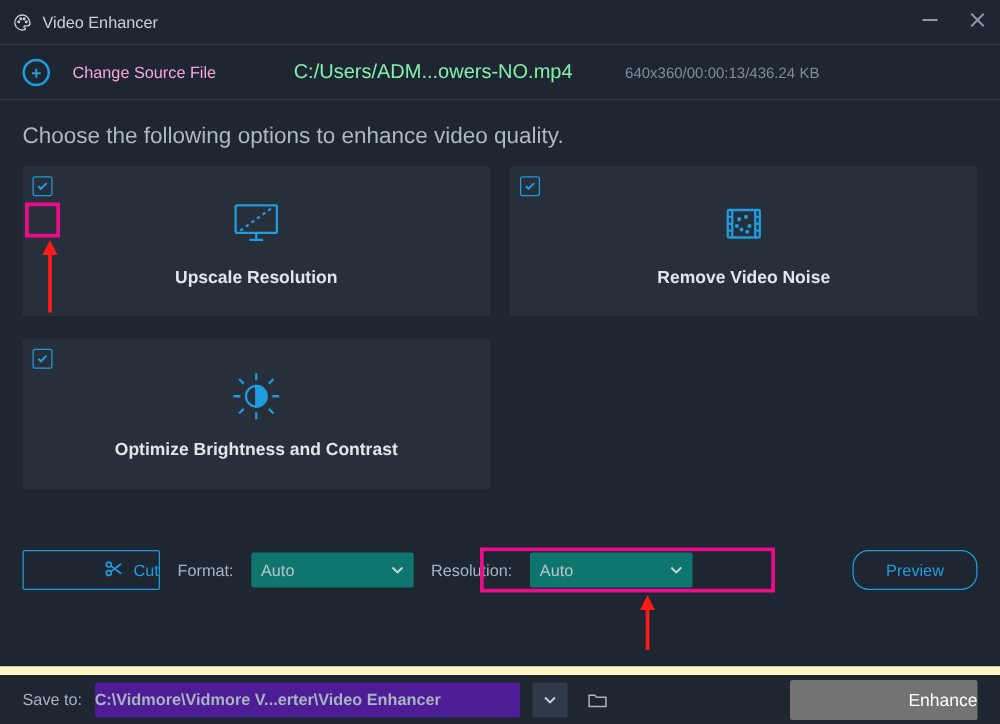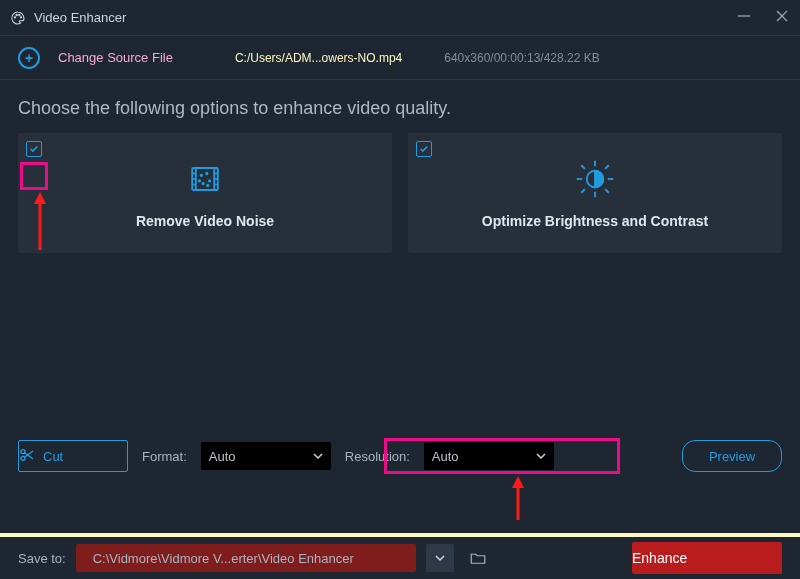--- a/index.html
+++ b/index.html
@@ -9,48 +9,48 @@
   .titlebar { height: 36px; display: flex; align-items: center; padding: 0 10px; border-bottom: 1px solid #2d3745; text-align: center; }
   .titlebar .logo-icon { width: 16px; height: 16px; margin-right: 8px; display: flex; align-items: center; justify-content: center; }
   .titlebar .title { font-size: 13px; color: #c9d4df; }
   .titlebar .window-controls { margin-left: auto; display: flex; gap: 22px; align-items: center; }
   .win-btn { color: #8d99a6; font-size: 14px; cursor: pointer; width:16px; text-align:center; }
 
   
   .toprow { height: 44px; display: flex; align-items: center; padding: 0 18px; border-bottom: 1px solid #2d3745; font-size: 13px; gap: 12px; }
   .plus-circle { width: 22px; height: 22px; border: 2px solid #1f9ce0; border-radius: 50%; display: flex; align-items: center; justify-content: center; color: #1f9ce0; font-size: 14px; font-weight: bold; margin-right: 6px; }
   .change-source { color: #f9a8d4; cursor: pointer; }
-  .path-info { margin-left: 50px; color: #fef9c3; font-size: 12px; }
+  .path-info { margin-left: 50px; color: #86efac; font-size: 16px; }
   .meta-info { margin-left: 30px; color: #808d98; font-size: 12px; }
 
   .instruction { padding: 18px 18px 14px 18px; font-size: 18px; color: #adb8c3; }
 
   
   .card-grid { padding: 0 18px; display: grid; grid-template-columns: 1fr 1fr; gap: 18px 16px; }
   .card { background: #272f3b; border-radius: 2px; height: 120px; position: relative; display: flex; flex-direction: column; align-items: center; justify-content: center; cursor: pointer; }
   .card-title { color: #e0e6ec; font-size: 14px; font-weight: 600; margin-top: 6px; }
   .card-icon { width: 44px; height: 44px; display:flex; align-items:center; justify-content:center; margin-bottom: 6px; }
   .checkbox { position: absolute; top: 8px; left: 8px; width: 16px; height: 16px; border: 1.5px solid #1f9ce0; border-radius: 2px; display: flex; align-items: center; justify-content: center; }
   .checkbox svg { width: 10px; height: 10px; }
 
   
   .controls { position: absolute; left: 0; right: 0; top: 440px; padding: 0 18px; display: flex; align-items: center; gap: 14px; font-size: 13px; }
-  .cut-btn { border: 1px solid #1f9ce0; height: 32px; width: 110px; border-radius: 2px; display: flex; align-items: center; justify-content: flex-start; gap: 8px; color: #1f9ce0; cursor:pointer; }
+  .cut-btn { border: 1px solid #1f9ce0; height: 32px; width: 110px; border-radius: 2px; display: flex; align-items: center; justify-content: flex-end; gap: 8px; color: #1f9ce0; cursor:pointer; }
   .label { color:#a8b4c0; }
-  .select { background: #000000; height: 28px; display:flex; align-items:center; padding: 0 8px; gap: 28px; cursor:pointer; min-width: 130px; border-radius: 2px; }
+  .select { background: #0f766e; height: 28px; display:flex; align-items:center; padding: 0 8px; gap: 28px; cursor:pointer; min-width: 130px; border-radius: 2px; }
   .select .val { color: #b8c3ce; font-size: 13px; }
   .select .chev { margin-left:auto; }
   .preview-btn { margin-left: auto; border: 1px solid #1f9ce0; color: #1f9ce0; height: 32px; width: 100px; border-radius: 13px; display:flex; align-items:center; justify-content:center; cursor:pointer; }
 
   
-  .footer { position: absolute; bottom: 0; left: 0; right: 0; height: 46px; border-top: 4px solid #fef9c3; display: flex; align-items: center; padding: 0 18px; gap: 10px; font-size: 13px; }
-  .save-input { background:#7f1d1d; height:28px; flex: 0 0 340px; display:flex; align-items:center; padding:0 17px; color:#a8b4c0; border-radius:2px; }
+  .footer { position: absolute; bottom: 0; left: 0; right: 0; height: 46px; border-top: 7px solid #fef9c3; display: flex; align-items: center; padding: 0 18px; gap: 10px; font-size: 13px; }
+  .save-input { background:#4c1d95; height:28px; flex: 0 0 340px; display:flex; align-items:center; padding:0 0; color:#a8b4c0; border-radius:2px;font-weight:bold; }
   .save-chev { background:#303947; height:28px; width:28px; display:flex; align-items:center; justify-content:center; cursor:pointer; border-radius:2px; }
   .folder-btn { height:28px; width:28px; display:flex; align-items:center; justify-content:center; cursor:pointer; color:#a8b4c0; }
-  .enhance-btn { margin-left:auto; background:#b91c1c; color:#fff; height:32px; width:150px; display:flex; align-items:center; justify-content:flex-start; border-radius:2px; cursor:pointer; font-size:14px; }
+  .enhance-btn { margin-left:auto; background:#737373; color:#fff; height:32px; width:150px; display:flex; align-items:center; justify-content:flex-end; border-radius:2px; cursor:pointer; font-size:14px; }
 
   
   .highlight { position:absolute; border:3px solid #ea0c88; pointer-events:none; }
   .hl-check { top:162px; left:20px; width:28px; height:28px; }
   .hl-res { top:438px; left:384px; width:236px; height:36px; }
   .arrow { position:absolute; pointer-events:none; }
   .arrow svg { display:block; }
 
 </style>
 </head>
@@ -79,27 +79,43 @@
           <line x1="12" y1="2" x2="2" y2="12" stroke="#8d99a6" stroke-width="1.5"></line>
         </svg>
     </span>
   </div>
 </div>
 
 <div class="toprow">
   <span class="plus-circle">+</span>
   <span class="change-source">Change Source File</span>
   <span class="path-info">C:/Users/ADM...owers-NO.mp4</span>
-  <span class="meta-info">640x360/00:00:13/428.22 KB</span>
+  <span class="meta-info">640x360/00:00:13/436.24 KB</span>
 </div>
 
 <div class="instruction">Choose the following options to enhance video quality.</div>
 
 <div class="card-grid">
 
+  <div class="card">
+    <span class="checkbox">
+      <svg viewBox="0 0 12 12">
+          <path d="M2 6l2.5 2.5L10 3" stroke="#1f9ce0" stroke-width="2" fill="none"></path>
+        </svg>
+    </span>
+    <span class="card-icon">
+      <svg viewBox="0 0 48 48" width="44" height="44" fill="none" stroke="#1f9ce0" stroke-width="2">
+        <rect x="6" y="8" width="36" height="24" rx="1"></rect>
+        <line x1="10" y1="30" x2="38" y2="10" stroke-dasharray="3 3"></line>
+        <line x1="18" y1="38" x2="30" y2="38"></line>
+          <line x1="24" y1="32" x2="24" y2="38"></line>
+      </svg>
+    </span>
+    <span class="card-title">Upscale Resolution</span>
+  </div>
 
   <div class="card">
     <span class="checkbox">
       <svg viewBox="0 0 12 12">
           <path d="M2 6l2.5 2.5L10 3" stroke="#1f9ce0" stroke-width="2" fill="none"></path>
         </svg>
     </span>
     <span class="card-icon">
       <svg viewBox="0 0 48 48" width="44" height="44" fill="none" stroke="#1f9ce0" stroke-width="2">
         <rect x="10" y="12" width="28" height="24" rx="1"></rect>

